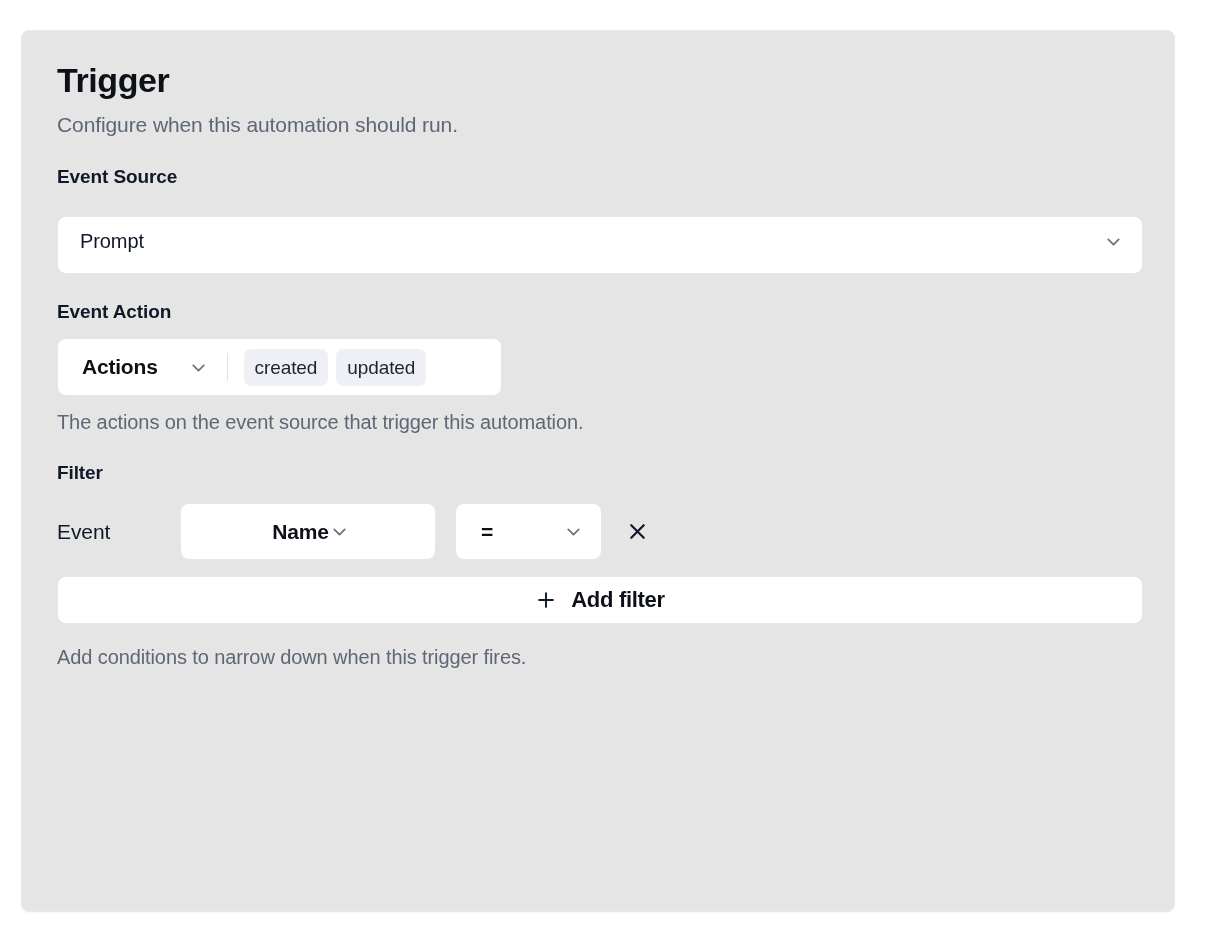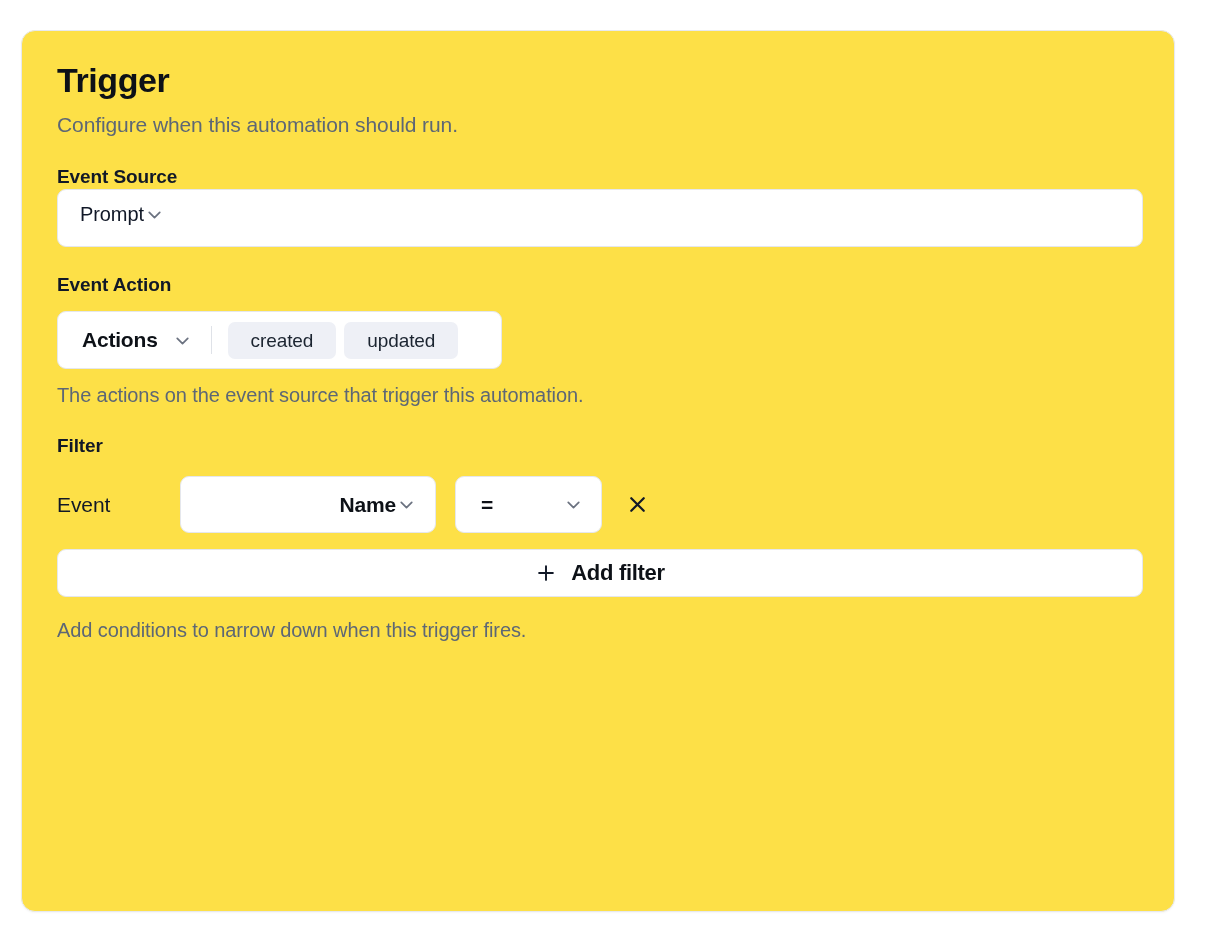--- a/index.html
+++ b/index.html
@@ -23,23 +23,23 @@
   }
 
   
   .card {
     position: absolute;
     left: 21px;
     top: 30px;
     width: 1154px;
     height: 882px;
     box-sizing: border-box;
-    background: #fde047;
+    background: #e5e5e5;
     border: 1px solid #e7e9ee;
-    border-radius: 14px;
+    border-radius: 8px;
     box-shadow: 0 1px 2px rgba(16, 24, 40, 0.04);
     padding: 0;
   }
 
   .card-inner {
     position: absolute;
     left: 35px;
     top: 28px;
     right: 30px;
   }
@@ -82,26 +82,26 @@
 
   
   .control {
     box-sizing: border-box;
     border: 1px solid #e5e7ec;
     border-radius: 9px;
     background: #ffffff;
   }
 
   .select-full {
-    margin-top: 0;
+    margin-top: 27px;
     width: 1086px;
     height: 58px;
     display: flex;
     align-items: center;
-    justify-content: flex-start;
+    justify-content: space-between;
     padding: 0 18px 7px 22px;
   }
   .select-value {
     font-size: 20px;
     color: #111827;
     letter-spacing: -0.1px;
   }
 
   .chev {
     width: 21px;
@@ -122,21 +122,21 @@
     margin-top: 14px;
     width: 445px;
     height: 58px;
     display: flex;
     align-items: center;
     padding: 0 14px 0 24px;
   }
   .ms-trigger {
     display: flex;
     align-items: center;
-    gap: 14px;
+    gap: 30px;
   }
   .ms-label {
     font-size: 21px;
     font-weight: bold;
     color: #0d1117;
     letter-spacing: -0.2px;
   }
   .ms-divider {
     width: 1px;
     height: 28px;
@@ -148,21 +148,21 @@
     display: flex;
     align-items: center;
     gap: 8px;
   }
   .tag {
     background: #eef0f6;
     color: #1b2430;
     font-size: 19px;
     line-height: 19px;
     border-radius: 7px;
-    padding: 9px 23px;
+    padding: 9px 11px;
     letter-spacing: -0.1px;
     white-space: nowrap;
   }
 
   
   .filter-row {
     margin-top: 18px;
     display: flex;
     align-items: center;
   }
@@ -170,21 +170,21 @@
     font-size: 21px;
     color: #111827;
     width: 123px;
     letter-spacing: -0.1px;
   }
   .sel-field {
     width: 256px;
     height: 57px;
     display: flex;
     align-items: center;
-    justify-content: flex-end;
+    justify-content: center;
     padding: 0 18px 0 24px;
     margin-right: 19px;
   }
   .sel-field .sel-text {
     font-size: 21px;
     font-weight: bold;
     color: #0d1117;
     letter-spacing: -0.2px;
   }
   .sel-op {

